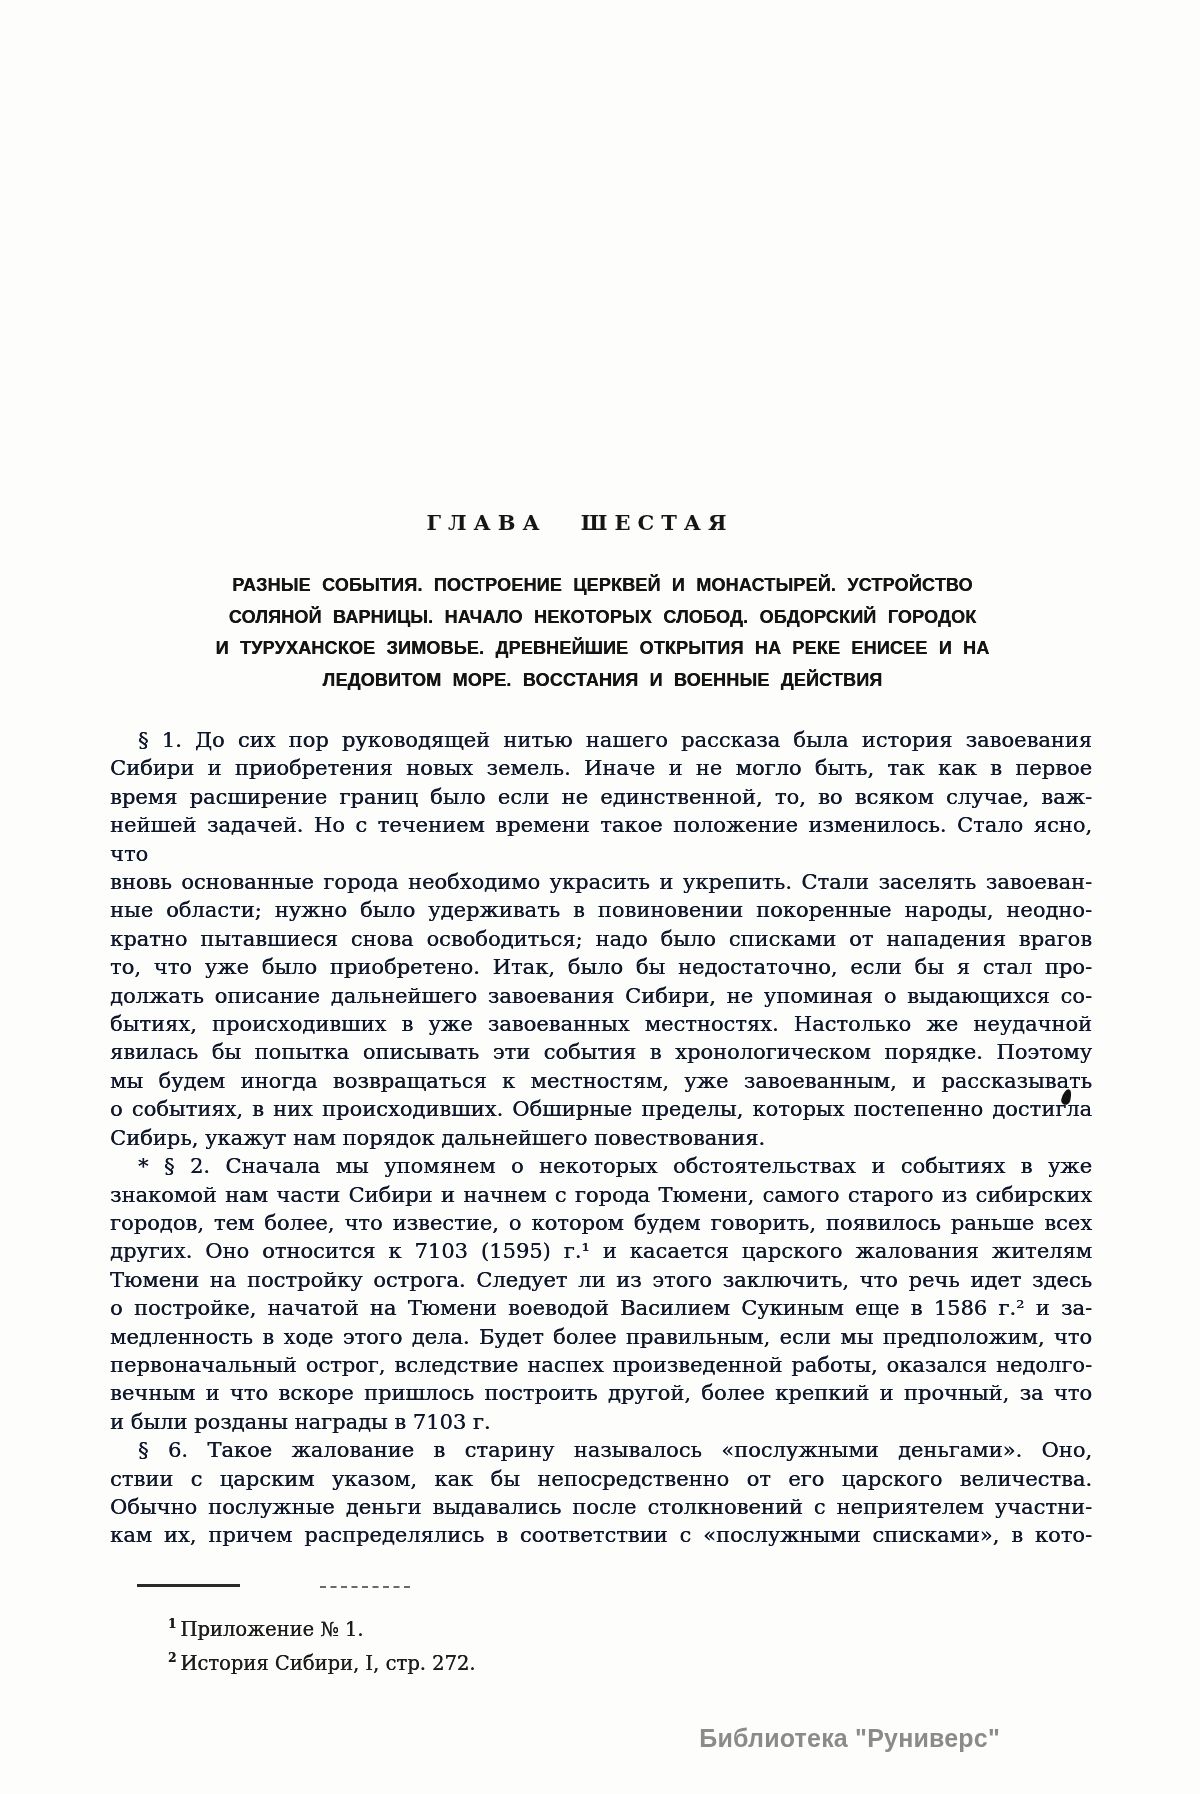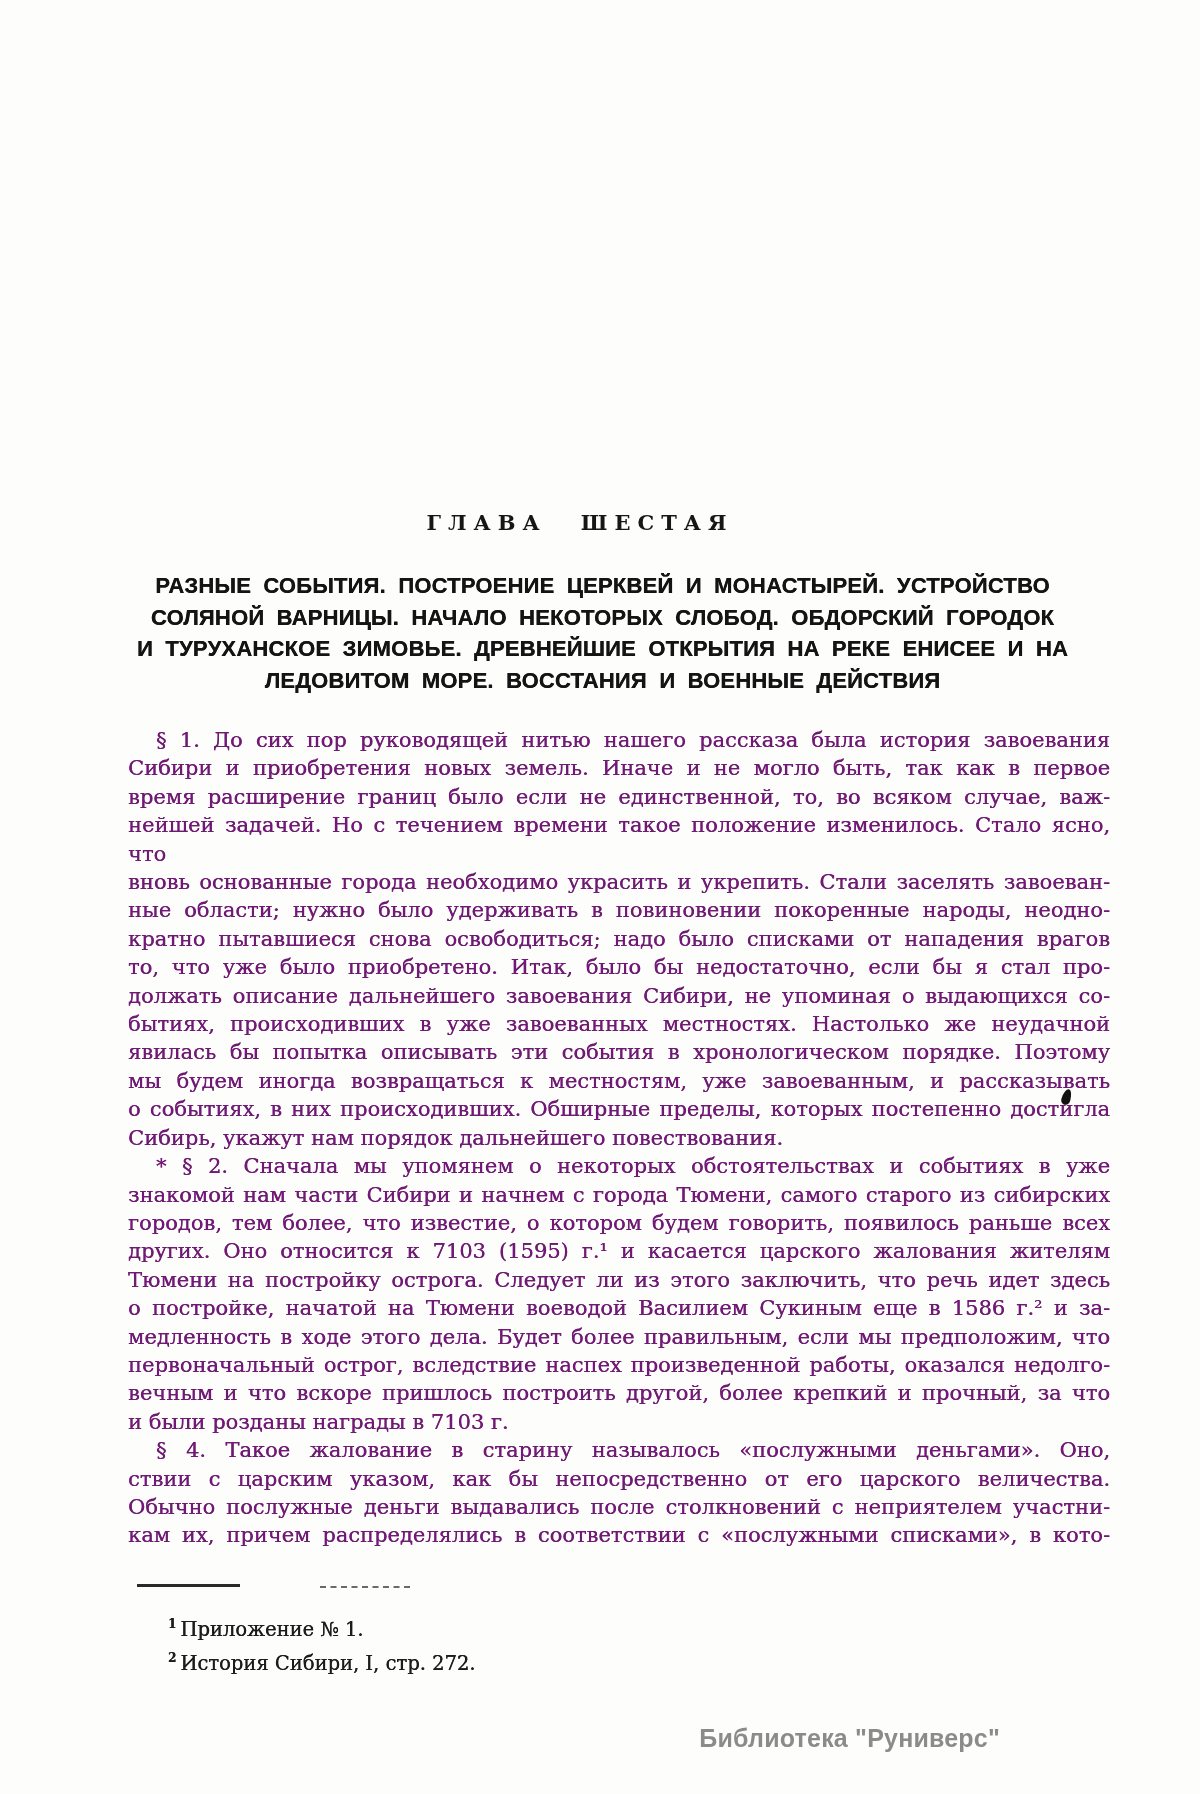--- a/index.html
+++ b/index.html
@@ -22,33 +22,33 @@
     letter-spacing: 7px;
     word-spacing: 20px;
     color: #161616;
   }
   .title-block {
     position: absolute;
     top: 570px; left: 110px; width: 985px;
     text-align: center;
     font-family: "Liberation Sans", sans-serif;
     font-weight: bold;
-    font-size: 22px;
+    font-size: 18px;
     line-height: 31.5px;
     letter-spacing: 0.2px;
     word-spacing: 6px;
     color: #141414;
     text-shadow: 0.3px 0 0 currentColor;
   }
   .body-text {
     position: absolute;
-    top: 726px; left: 128px; width: 982px;
+    top: 726px; left: 110px; width: 982px;
     font-size: 21px;
     line-height: 28.4px;
-    color: #701a75;
+    color: #0f172a;
     text-shadow: 0.35px 0 0 currentColor;
   }
   .line { text-align: justify; text-align-last: justify; }
   .line.short { text-align-last: left; }
   .line.indent { text-indent: 28px; }
   .footnote-rule-solid {
     position: absolute;
     top: 1584px; left: 137px; width: 103px; height: 3px;
     background: #2a2a2a;
   }
@@ -128,21 +128,21 @@
       <div class="line">городов, тем более, что известие, о котором будем говорить, появилось раньше всех</div>
       <div class="line">других. Оно относится к 7103 (1595) г.¹ и касается царского жалования жителям</div>
       <div class="line">Тюмени на постройку острога. Следует ли из этого заключить, что речь идет здесь</div>
       <div class="line">о постройке, начатой на Тюмени воеводой Василием Сукиным еще в 1586 г.² и за-</div>
       <div class="line">медленность в ходе этого дела. Будет более правильным, если мы предположим, что</div>
       <div class="line">первоначальный острог, вследствие наспех произведенной работы, оказался недолго-</div>
       <div class="line">вечным и что вскоре пришлось построить другой, более крепкий и прочный, за что</div>
       <div class="line short">и были розданы награды в 7103 г.</div>
     </div>
     <div>
-      <div class="line indent">§ 4. Такое жалование в старину называлось «послужными деньгами». Оно,</div>
+      <div class="line indent">§ 6. Такое жалование в старину называлось «послужными деньгами». Оно,</div>
       <div class="line">ствии с царским указом, как бы непосредственно от его царского величества.</div>
       <div class="line">Обычно послужные деньги выдавались после столкновений с неприятелем участни-</div>
       <div class="line">кам их, причем распределялись в соответствии с «послужными списками», в кото-</div>
     </div>
   </div>
 
   <div class="ink-blot"></div>
 
   <div class="footnote-rule-solid"></div>
   <div class="footnote-rule-dashed"></div>

